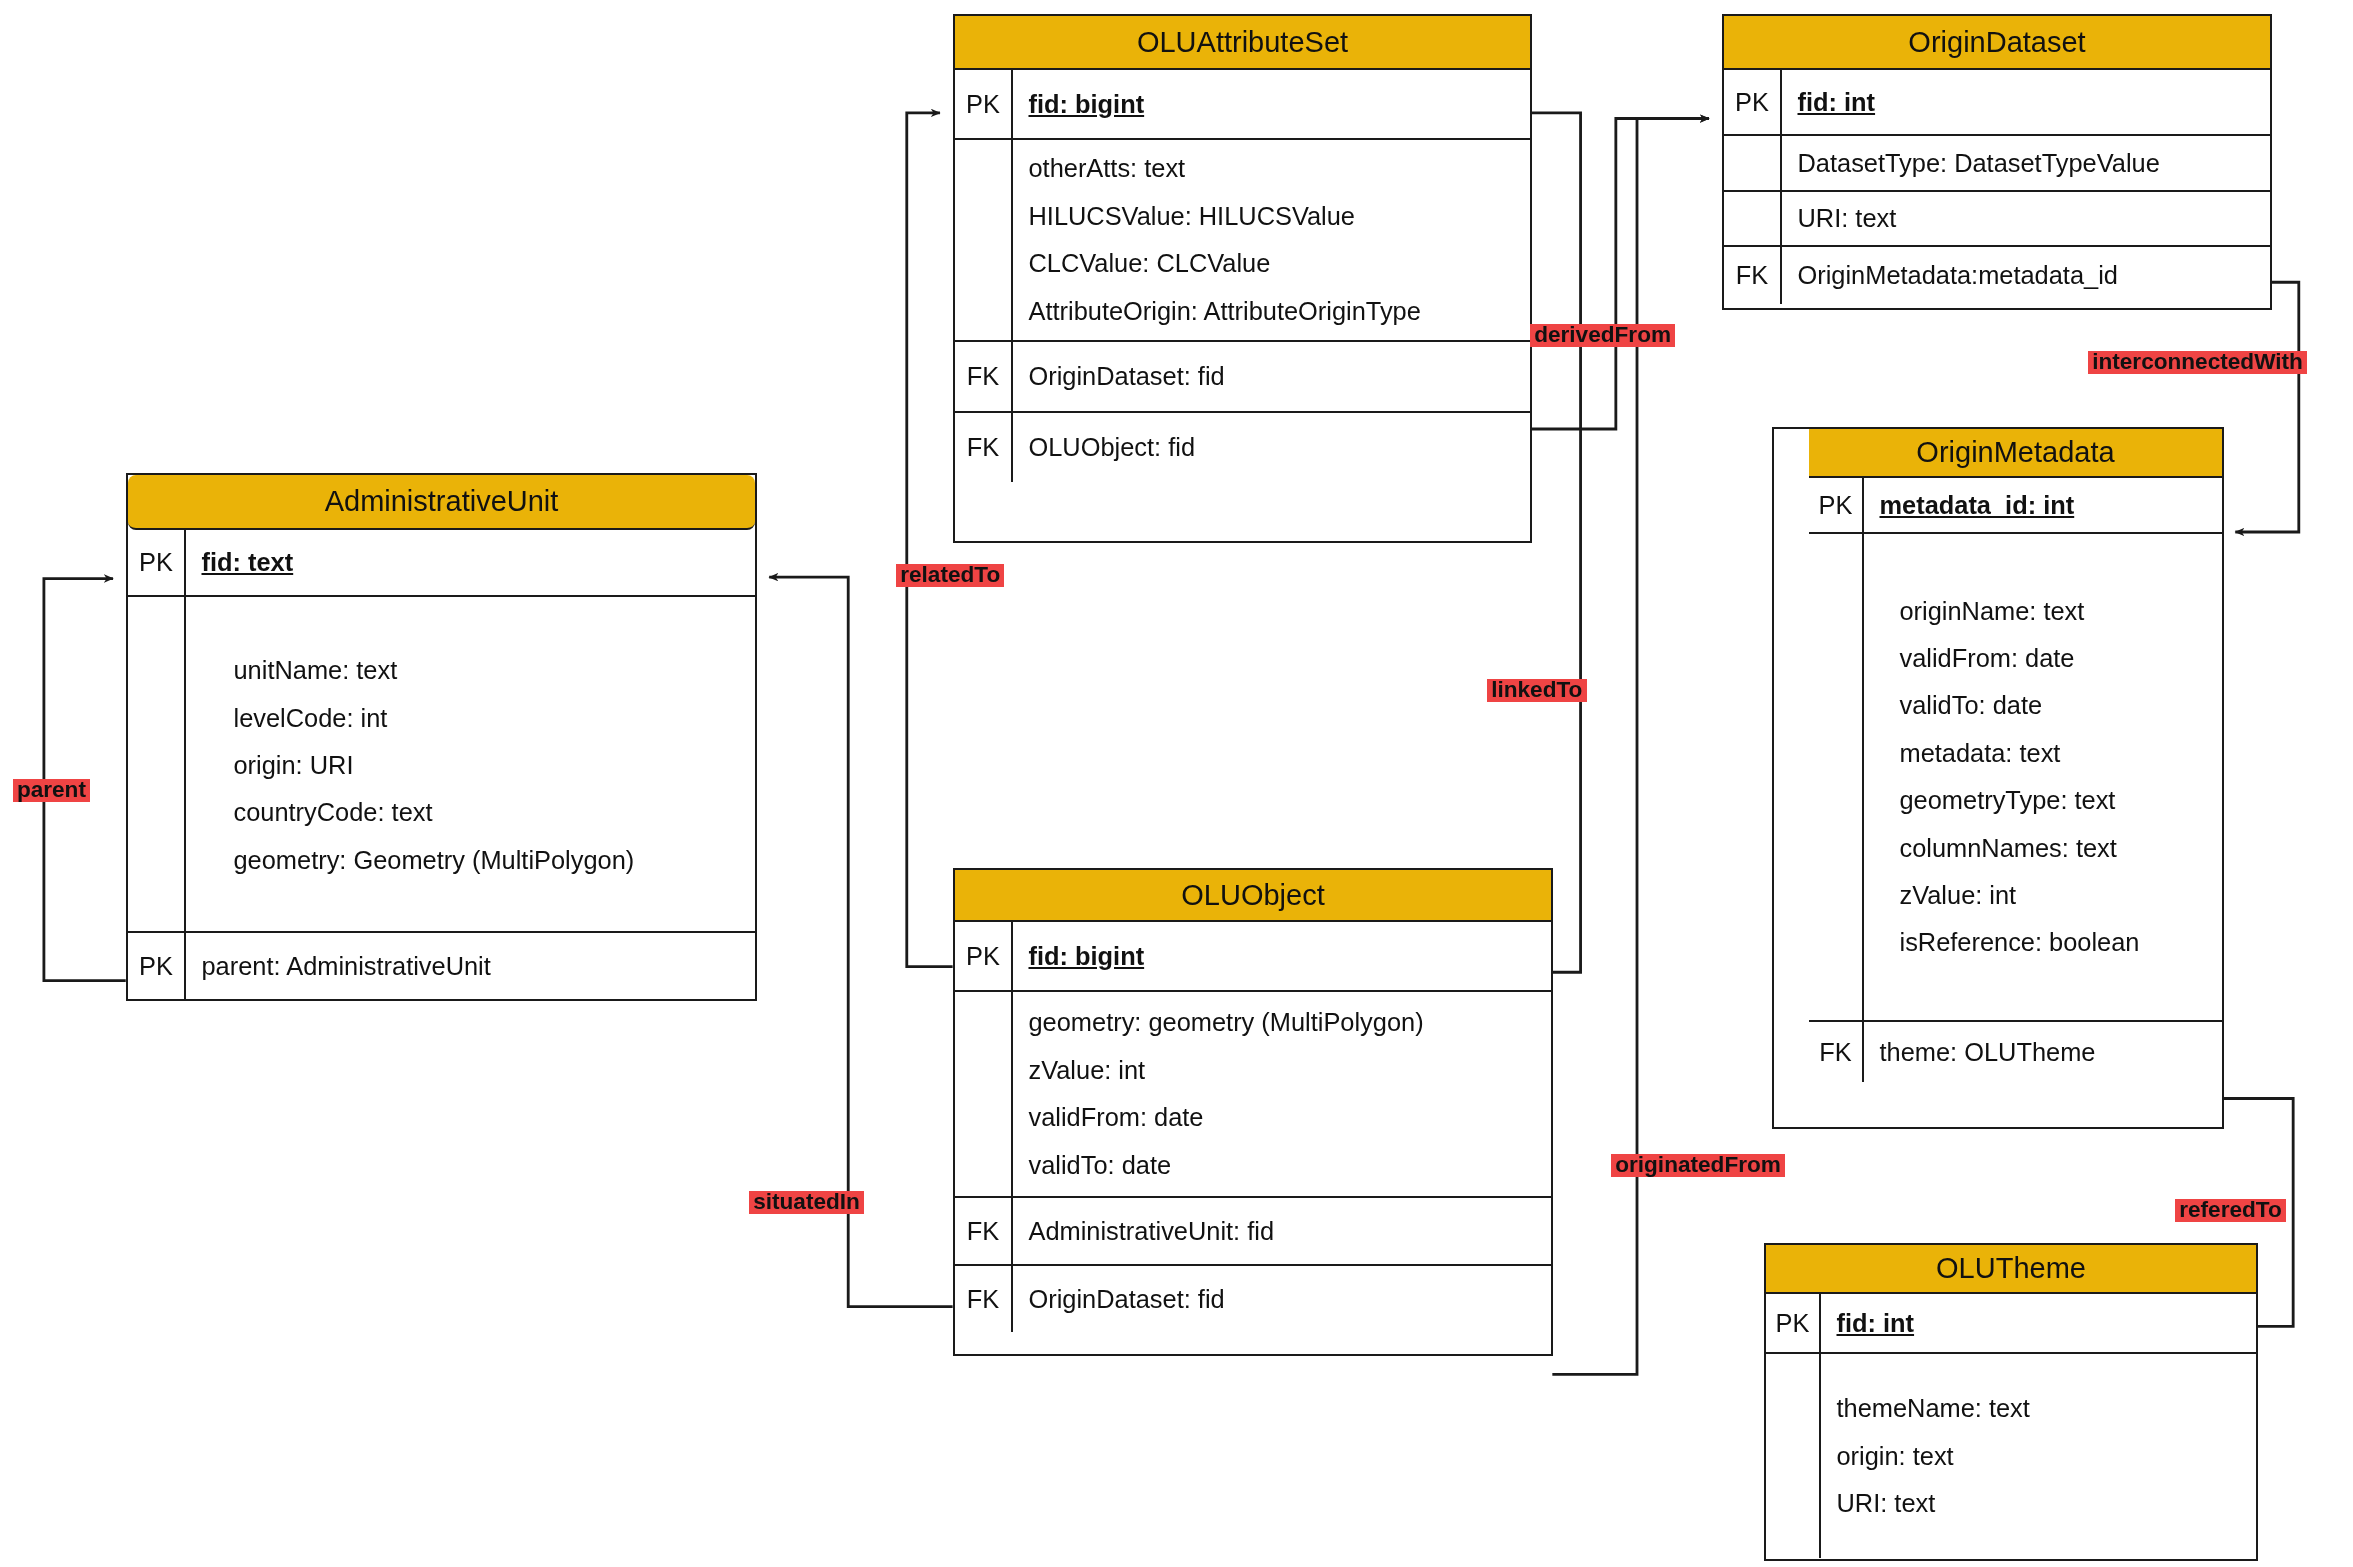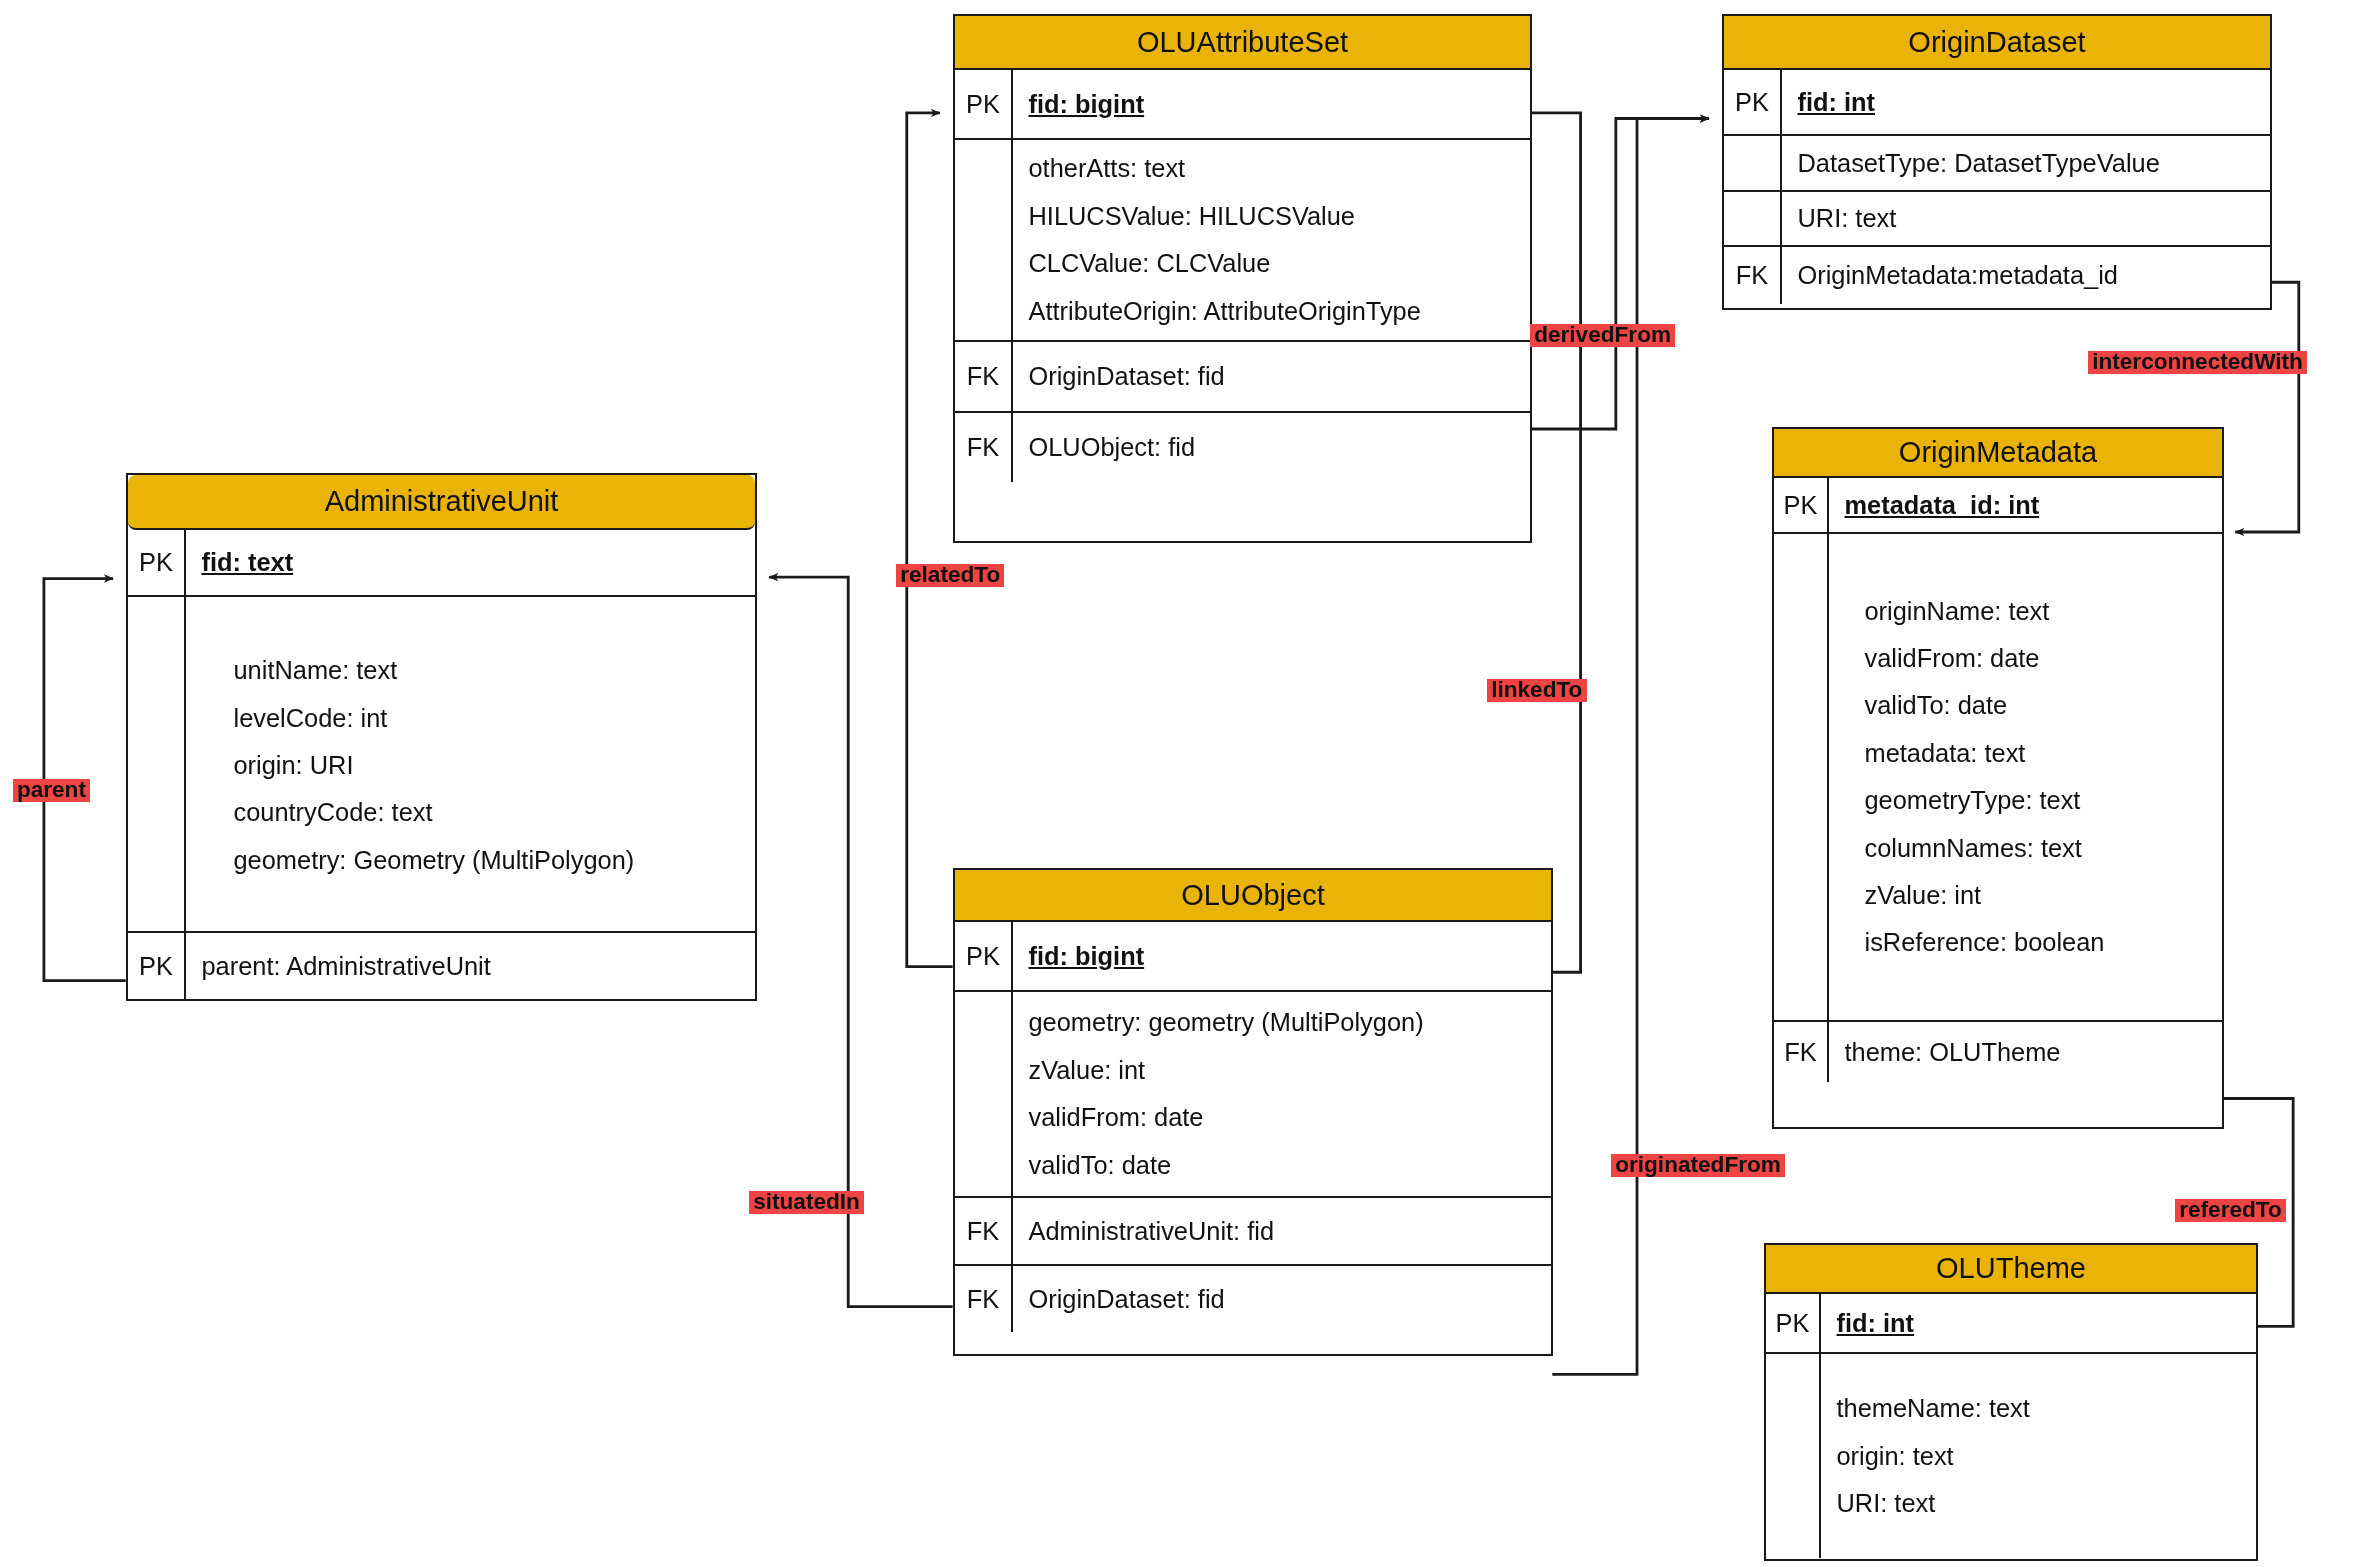--- a/index.html
+++ b/index.html
@@ -132,21 +132,21 @@
       </div>
     </div>
     <div class="erow" style="height:68px;">
       <div class="key-cell" style="width:58px;">PK</div>
       <div class="attr-cell">
         <div class="line">parent: AdministrativeUnit</div>
       </div>
     </div>
   </div>
 
-  <div class="entity" style="left:1772px;top:427px;width:452px;height:702px;">
+  <div class="entity" style="left:1772px;top:427px;width:452px;height:702px;padding-left:35px;">
     <div class="entity-title" style="height:49px;">OriginMetadata</div>
     <div class="erow" style="height:54px;">
       <div class="key-cell" style="width:55px;">PK</div>
       <div class="attr-cell">
         <div class="line pk-text">metadata_id: int</div>
       </div>
     </div>
     <div class="erow" style="height:488px;gap:20px;">
       <div class="key-cell" style="width:55px;"></div>
       <div class="attr-cell">

